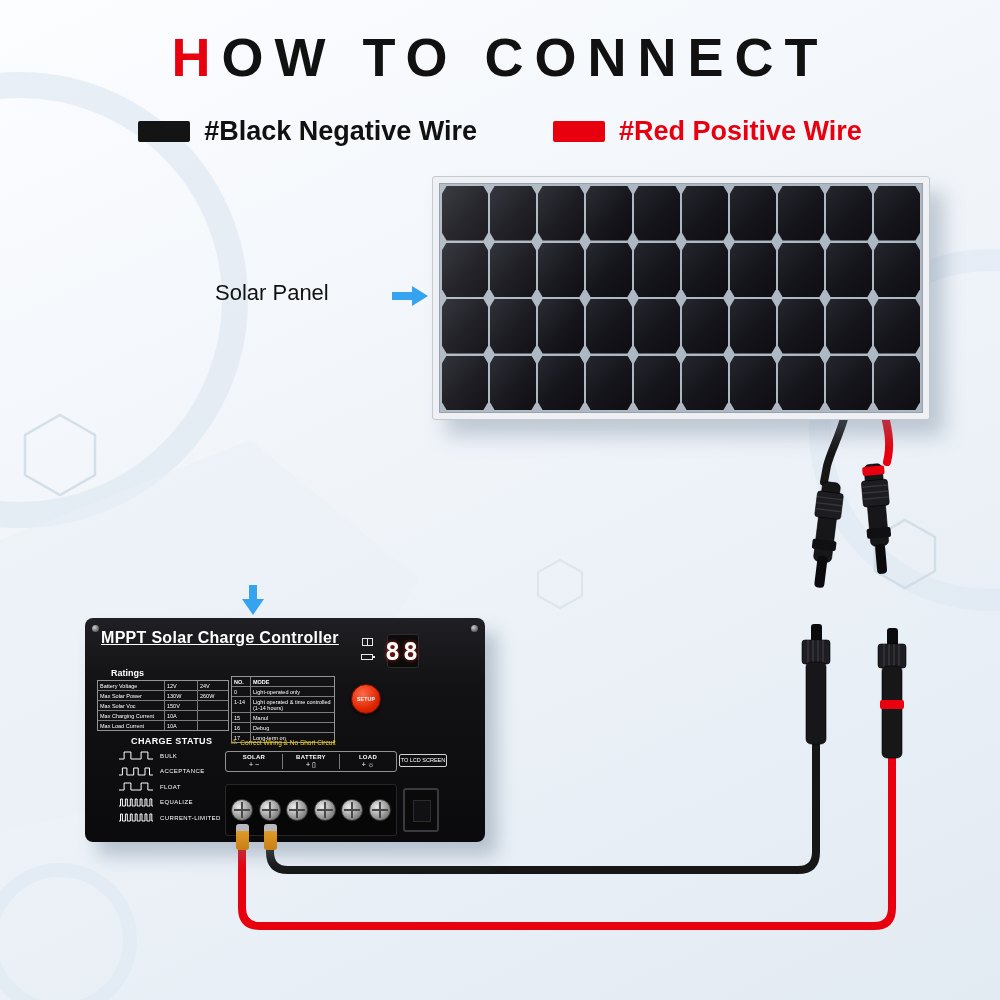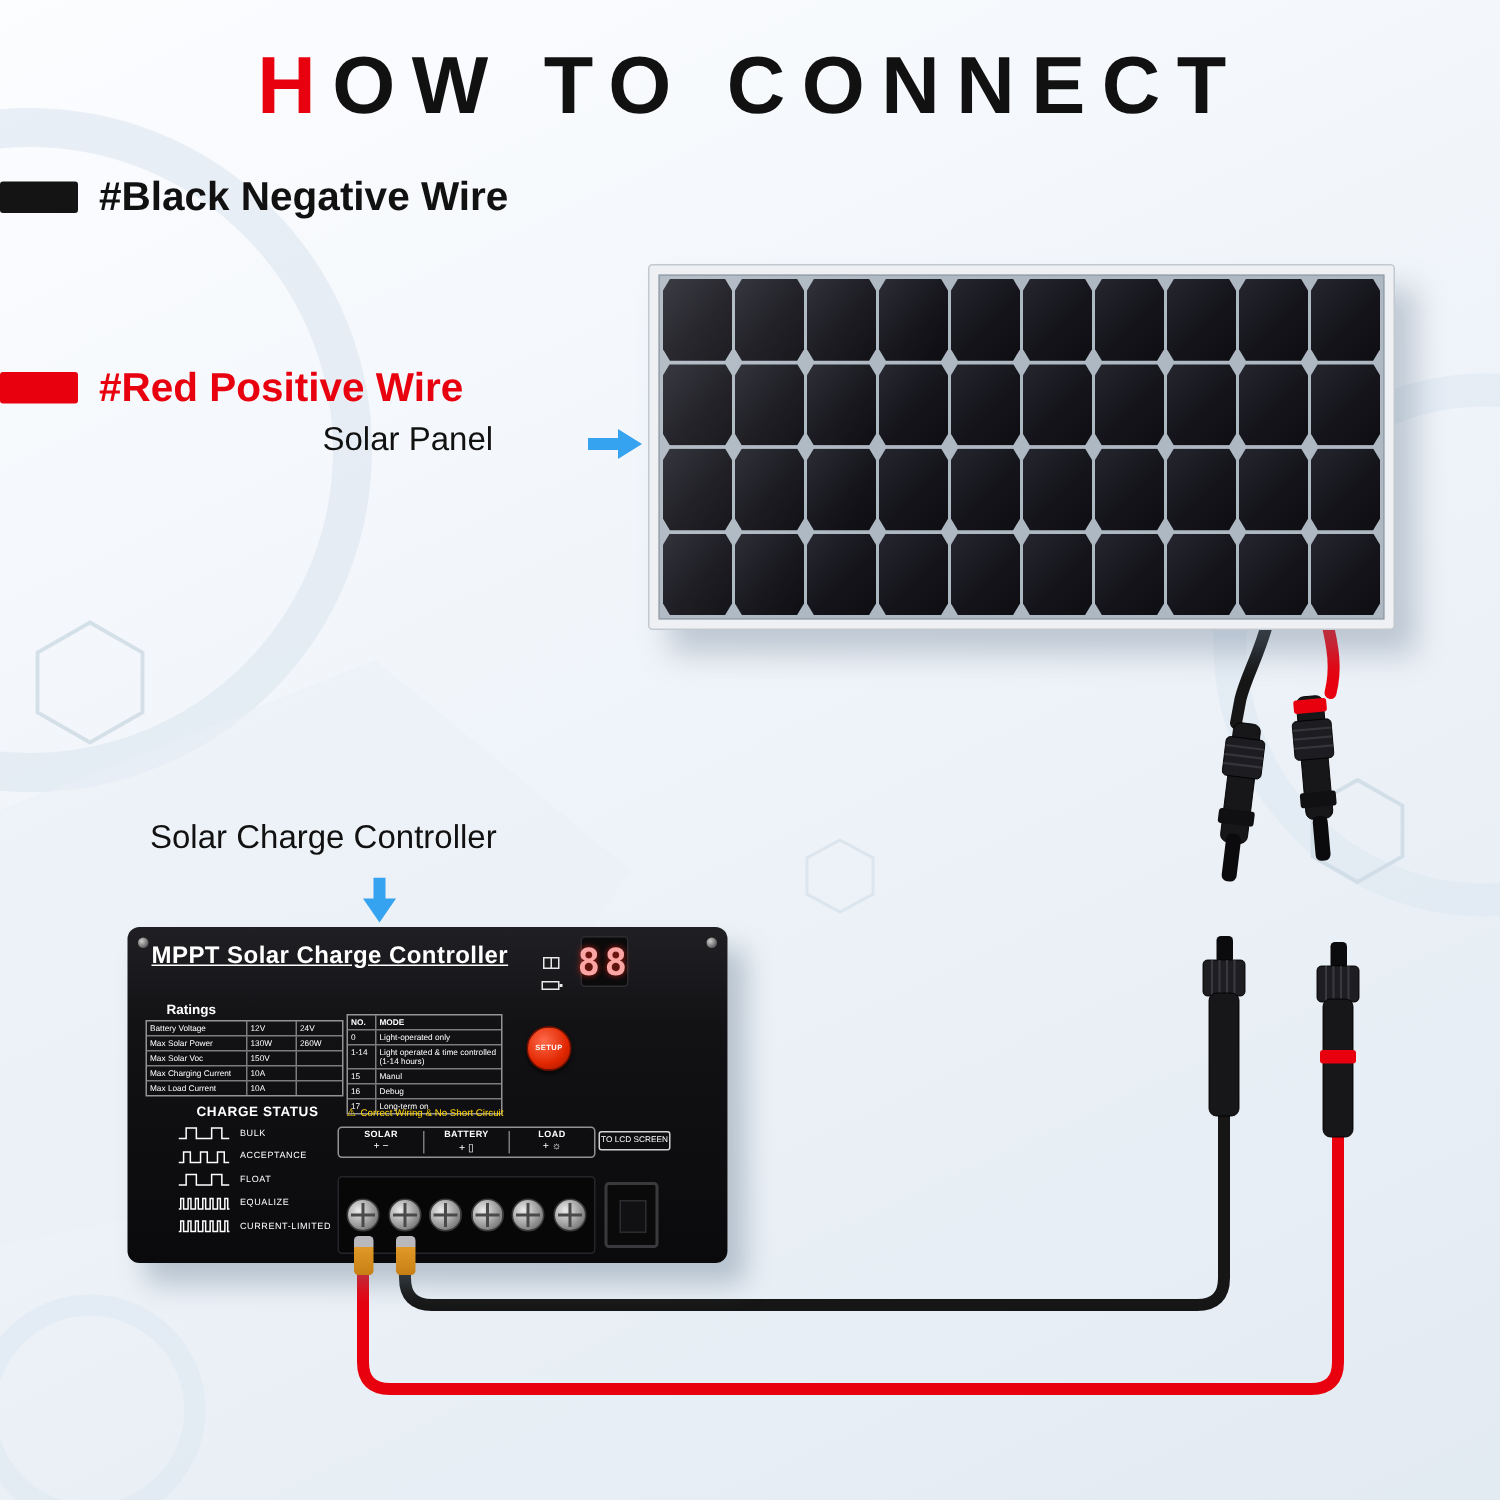--- a/index.html
+++ b/index.html
@@ -9,21 +9,21 @@
 
   .bg-deco { position:absolute; left:0; top:0; z-index:0; }
 
   
   .title { position:absolute; top:26px; left:0; width:100%; text-align:center; z-index:5;
            font-size:54px; font-weight:700; letter-spacing:11px; color:#111; }
   .title .accent { color:#e8000f; }
 
   
   .legend { position:absolute; top:116px; left:0; width:100%; display:flex;
-            justify-content:center; gap:96px; z-index:5;flex-direction:column; }
+            justify-content:center; gap:76px; z-index:5; }
   .legend-item { display:flex; align-items:center; gap:14px; }
   .swatch { width:52px; height:21px; border-radius:2px; }
   .swatch-black { background:#141414; }
   .swatch-red { background:#e8000f; }
   .legend-label { font-size:27px; font-weight:bold; color:#111; }
   .legend-label.red { color:#e8000f; }
 
   
   .panel { position:absolute; left:432px; top:176px; width:498px; height:244px; z-index:3;
            background:#eef0f3; border:1px solid #c3c9d0; border-radius:3px; padding:6px;
@@ -51,25 +51,25 @@
                 box-shadow:12px 14px 18px rgba(110,130,150,.42); }
   .corner-screw { position:absolute; width:7px; height:7px; border-radius:50%;
                   background:radial-gradient(circle at 35% 35%, #cfcfcf, #6e6e6e 60%, #3c3c3c); }
   .ctrl-name { position:absolute; left:16px; top:11px; font-size:16px; font-weight:bold; letter-spacing:.3px;text-decoration:underline; }
 
   .disp-icons { position:absolute; left:276px; top:20px; display:flex; flex-direction:column; gap:8px; align-items:center; }
   .icon-panel { width:11px; height:8px; border:1px solid #e8e8e8; position:relative; }
   .icon-panel::after { content:""; position:absolute; left:4px; top:-1px; width:1px; height:8px; background:#e8e8e8; }
   .icon-batt { width:12px; height:6px; border:1px solid #e8e8e8; position:relative; }
   .icon-batt::after { content:""; position:absolute; right:-3px; top:1px; width:2px; height:2px; background:#e8e8e8; }
-  .display { position:absolute; left:302px; top:6px; width:32px; height:34px;
+  .display { position:absolute; left:302px; top:16px; width:32px; height:34px;
              background:#0b0b0c; border:1px solid #2c2c31; border-radius:3px;
              display:flex; align-items:center; justify-content:center;
              font-family:"DejaVu Sans Mono", monospace; font-size:25px; font-weight:bold;
-             color:#fca5a5; letter-spacing:3px; text-shadow:0 0 4px rgba(255,40,20,.7); }
+             color:#ffffff; letter-spacing:3px; text-shadow:0 0 4px rgba(255,40,20,.7); }
 
   .ratings-heading { position:absolute; left:12px; top:50px; font-size:9px; font-weight:bold;padding-left:14px; }
   .ratings-table { position:absolute; left:12px; top:62px; width:132px;
                    border:1px solid rgba(255,255,255,.55); }
   .rt-row { display:grid; grid-template-columns:66px 33px 33px; }
   .rt-row + .rt-row { border-top:1px solid rgba(255,255,255,.45); }
   .rt-name, .rt-v { font-size:5.5px; padding:1.5px 2px; line-height:6px; }
   .rt-v { border-left:1px solid rgba(255,255,255,.45); }
 
   .mode-table { position:absolute; left:146px; top:58px; width:104px;
@@ -240,21 +240,20 @@
         <div class="cell"></div>
         <div class="cell"></div>
       </div>
   </div>
 
   <div class="callout label-solar-panel">Solar Panel</div>
   <svg class="arrow arrow-right" width="38" height="24">
     <polygon points="0,8 20,8 20,2 36,12 20,22 20,16 0,16" fill="#35a3f0"></polygon>
   </svg>
 
-  <div class="callout label-controller">Solar Charge Controller</div>
   <svg class="arrow arrow-down" width="26" height="32">
     <polygon points="9,0 17,0 17,14 24,14 13,30 2,14 9,14" fill="#35a3f0"></polygon>
   </svg>
 
   <div class="controller">
     <div class="corner-screw" style="left:7px; top:7px;"></div>
     <div class="corner-screw" style="right:7px; top:7px;"></div>
 
     <div class="ctrl-name">MPPT Solar Charge Controller</div>
 

